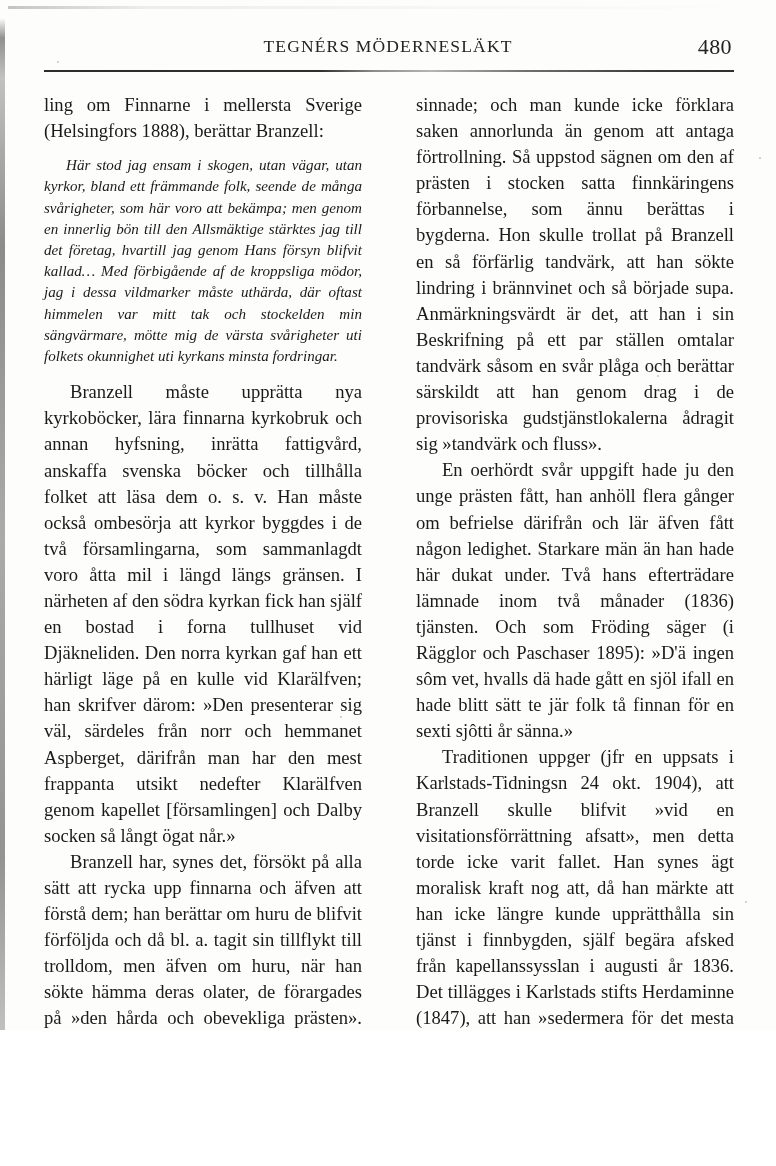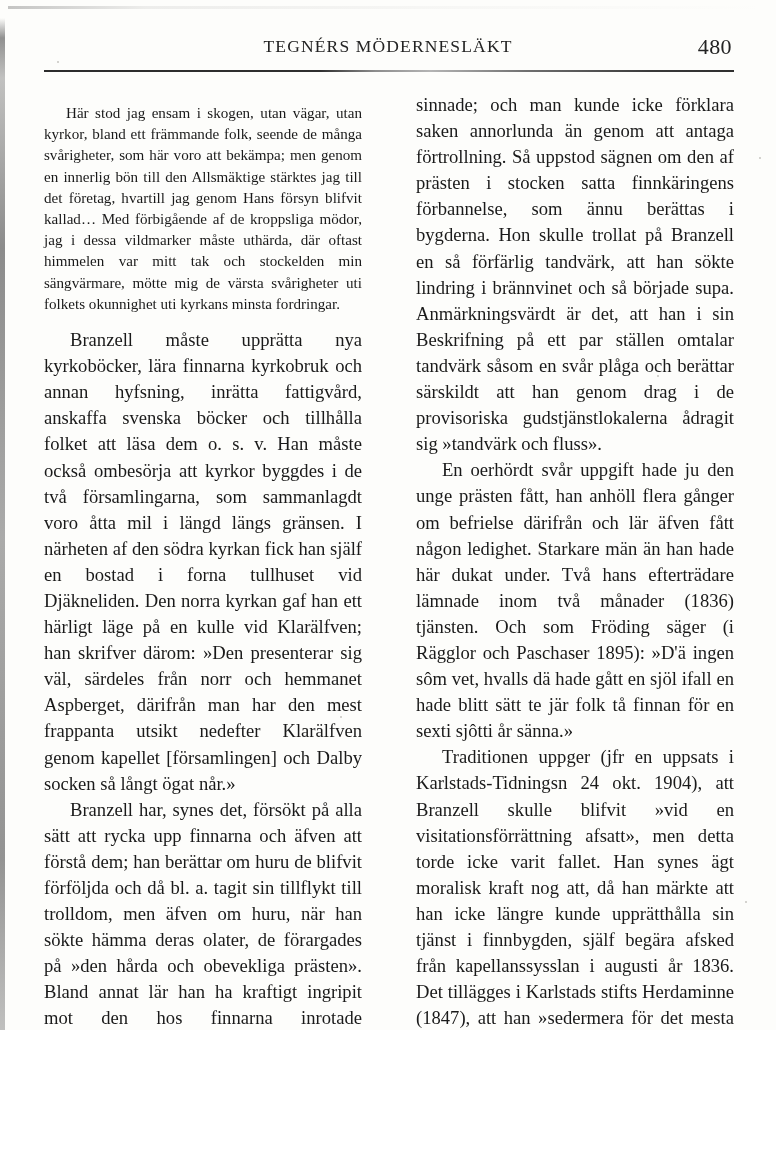--- a/index.html
+++ b/index.html
@@ -125,20 +125,21 @@
 
   
   .quote {
     margin: 11px 0 12px 0;
   }
   .quote p {
     font-size: 15.1px;
     line-height: 21.2px;
     text-align: justify;
     text-align-last: left;
+    font-style: italic;
   }
   .quote p.indent { text-indent: 22px; }
 
   .lastline { text-align-last: left; }
 </style>
 </head>
 <body>
 
 <div class="page">
 
@@ -153,20 +154,21 @@
 
   <div class="runhead">
     <div class="runhead-title">TEGNÉRS MÖDERNESLÄKT</div>
     <div class="runhead-folio">480</div>
   </div>
   <div class="runhead-rule"></div>
 
   <div class="columns">
 
     <div class="col">
+      <p class="noindent">ling om Finnarne i mellersta Sverige (Helsingfors 1888), berättar Branzell:</p>
 
       <div class="quote">
         <p class="indent">Här stod jag ensam i skogen, utan vägar, utan kyrkor, bland ett främmande folk, seende de många svårigheter, som här voro att bekämpa; men genom en innerlig bön till den Allsmäktige stärktes jag till det företag, hvartill jag genom Hans försyn blifvit kallad… Med förbigående af de kroppsliga mödor, jag i dessa vildmarker måste uthärda, där oftast himmelen var mitt tak och stockelden min sängvärmare, mötte mig de värsta svårigheter uti folkets okunnighet uti kyrkans minsta fordringar.</p>
       </div>
 
       <p class="indent">Branzell måste upprätta nya kyrkoböcker, lära finnarna kyrkobruk och annan hyfsning, inrätta fattigvård, anskaffa svenska böcker och tillhålla folket att läsa dem o. s. v. Han måste också ombesörja att kyrkor byggdes i de två församlingarna, som sammanlagdt voro åtta mil i längd längs gränsen. I närheten af den södra kyrkan fick han själf en bostad i forna tullhuset vid Djäkneliden. Den norra kyrkan gaf han ett härligt läge på en kulle vid Klarälfven; han skrifver därom: »Den presenterar sig väl, särdeles från norr och hemmanet Aspberget, därifrån man har den mest frappanta utsikt nedefter Klarälfven genom kapellet [församlingen] och Dalby socken så långt ögat når.»</p>
 
       <p class="indent lastline">Branzell har, synes det, försökt på alla sätt att rycka upp finnarna och äfven att förstå dem; han berättar om huru de blifvit förföljda och då bl. a. tagit sin tillflykt till trolldom, men äfven om huru, när han sökte hämma deras olater, de förargades på »den hårda och obevekliga prästen». Bland annat lär han ha kraftigt ingripit mot den hos finnarna inrotade dryckenskapslasten, som han äfven omtalar i sin Beskrifning, dock med half ursäkt för det till vedermödornas motstående uppkomna superiet. Och så — efter blott några få år — föll han själf offer just för nämnda last. Detta väckte naturligtvis djup förstämning hos de väl-</p>
     </div>
 

